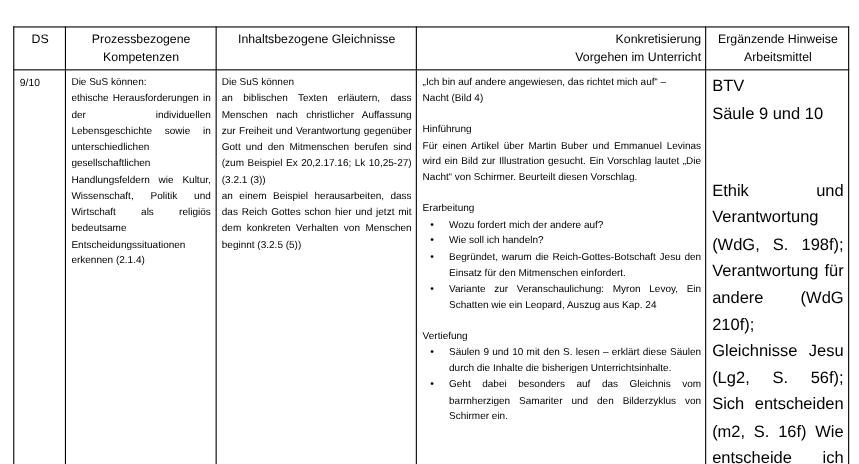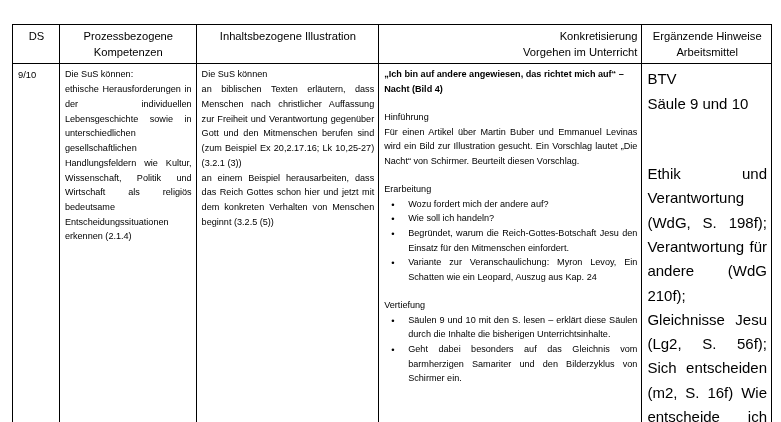--- a/index.html
+++ b/index.html
@@ -55,21 +55,21 @@
     line-height: 1.62;
   }
   td.cell-ds {
     text-align: left;
     font-size: 9.4px;
     padding-top: 4px;
   }
   .just { text-align: justify; text-justify: inter-word; }
   .para { margin: 0; }
   .para + .para { margin-top: 0px; }
-  .bold { font-weight: bold; }
+  .bold { font-weight: normal; }
   .spacer-md { height: 13px; }
   .spacer-xl { height: 46px; }
 
   ul.bullets {
     margin: 0;
     padding: 0 0 0 24px;
     list-style: none;
   }
   ul.bullets > li {
     position: relative;
@@ -105,21 +105,21 @@
     <thead>
       <tr>
         <th class="col-ds">
           <div>DS</div>
         </th>
         <th class="col-proz">
           <div>Prozessbezogene</div>
           <div>Kompetenzen</div>
         </th>
         <th class="col-inh">
-          <div>Inhaltsbezogene Illustration</div>
+          <div>Inhaltsbezogene Gleichnisse</div>
         </th>
         <th class="col-konkr">
           <div>Konkretisierung</div>
           <div>Vorgehen im Unterricht</div>
         </th>
         <th class="col-erg">
           <div>Ergänzende Hinweise</div>
           <div>Arbeitsmittel</div>
         </th>
       </tr>

